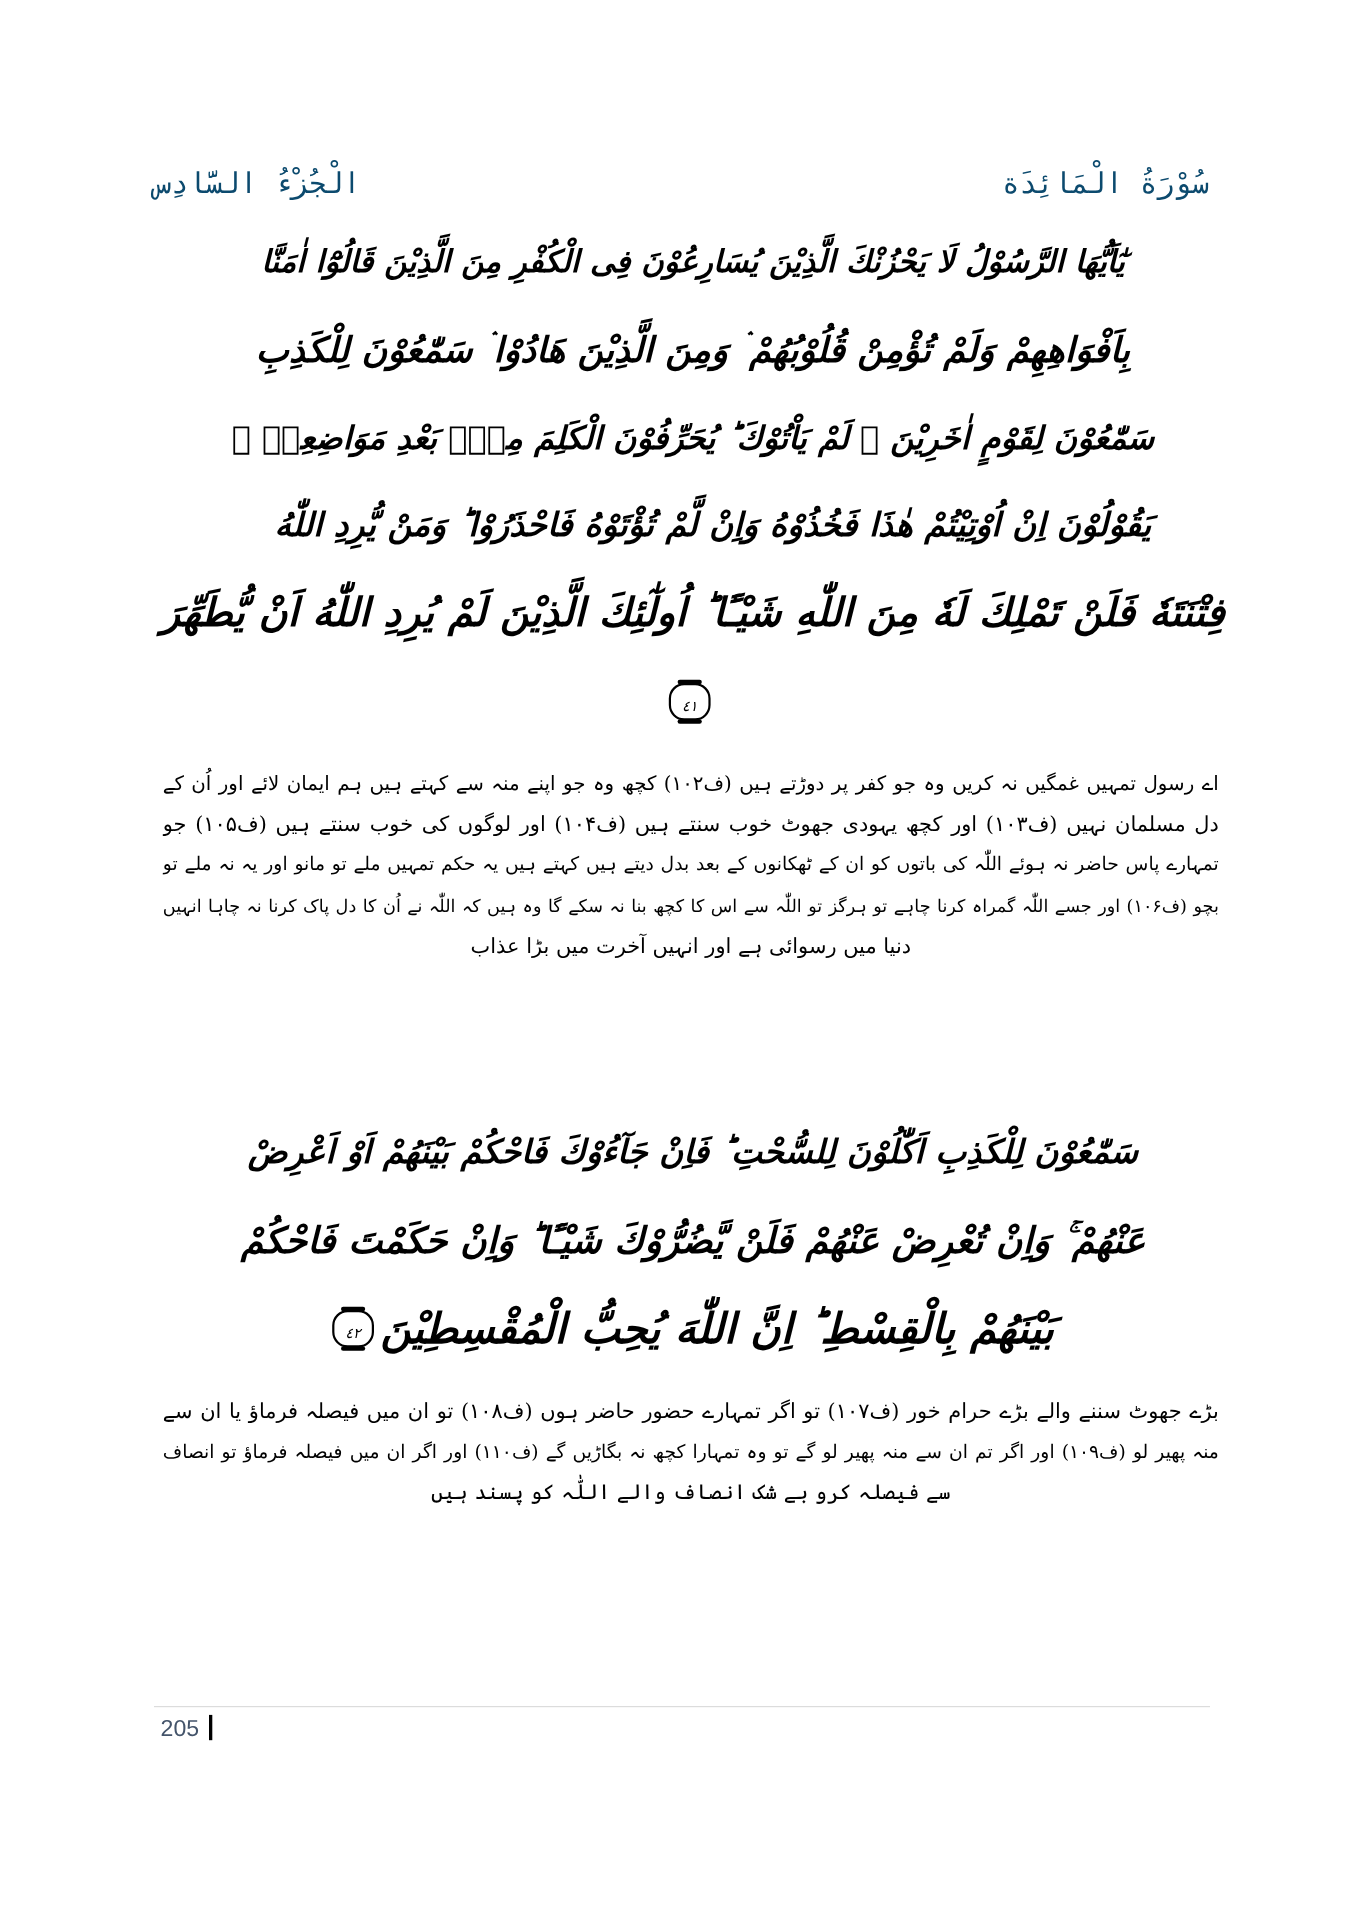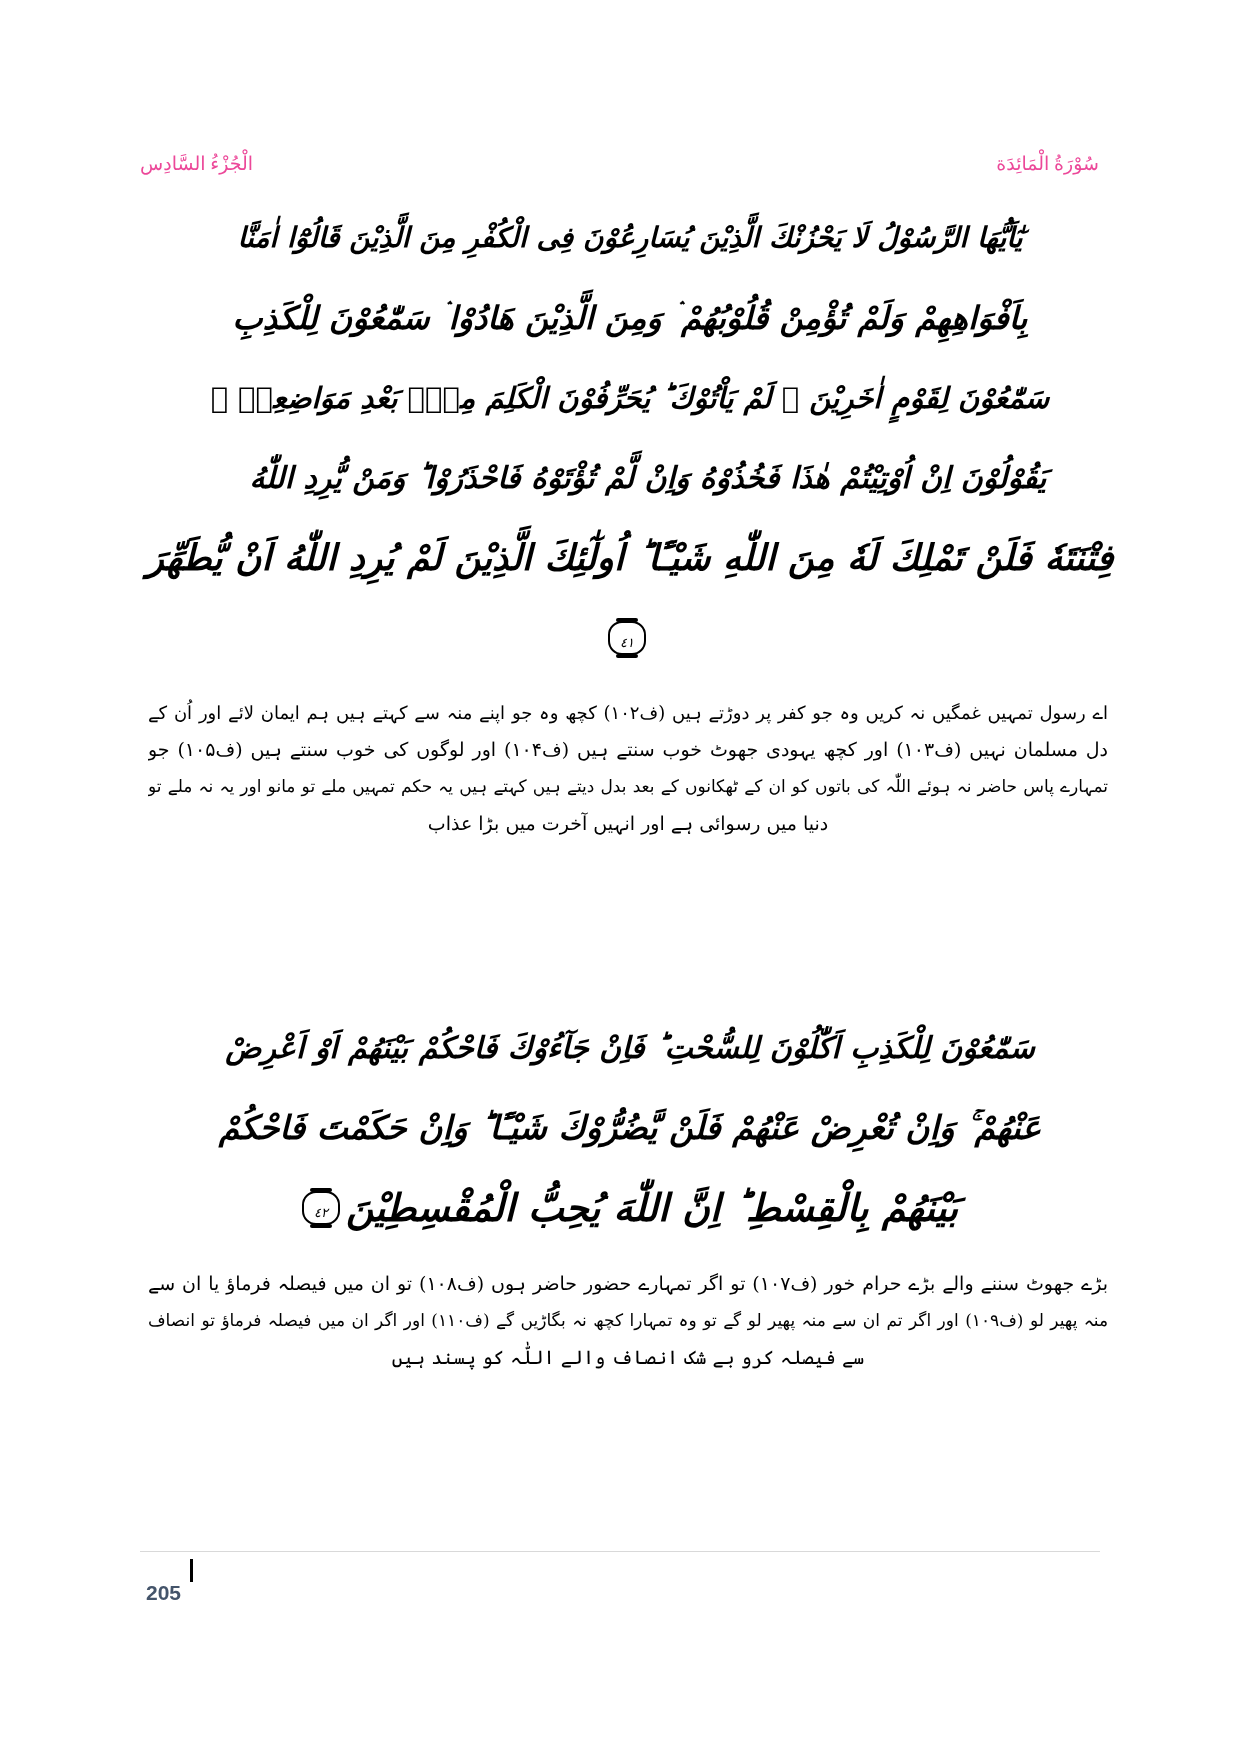--- a/index.html
+++ b/index.html
@@ -1,19 +1,19 @@
 <!DOCTYPE html>
 <html><head>
   <meta charset="utf-8">
   <style>
     html, body { margin: 0; padding: 0; background: #ffffff; }
     body { width: 1239px; height: 1754px; position: relative; overflow: hidden; color: #111; }
     .page { position: absolute; left: 0; top: 0; width: 1239px; height: 1754px; }
 
-    .running-head { position: absolute; top: 152px; font-family: Liberation Serif, serif; font-size: 19px; color: #ec4899; direction: rtl; letter-spacing: 1px; }
+    .running-head { position: absolute; top: 152px; font-family: Liberation Mono, monospace; font-size: 26px; color: #0c4a6e; direction: rtl; letter-spacing: 1px; }
     .head-right { right: 140px; text-align: right; }
     .head-left { left: 140px; }
 
     .arabic-block { position: absolute; left: 150px; width: 960px; direction: rtl; text-align: center; }
     .ayah-line { font-family: "DejaVu Sans", sans-serif; font-weight: bold; font-size: 38px; line-height: 40px; height: 80px; display: flex; align-items: center; justify-content: center; white-space: nowrap; color: #000; }
     .ayah-line span { display: inline-block; font-style: italic; }
     .ayah-mark { display: inline-flex; align-items: center; justify-content: center; width: 34px; height: 30px; margin-right: 6px; border: 2px solid #000; border-radius: 14px; font-size: 13px; font-weight: normal; background: #fff; position: relative; }
     .ayah-mark::before, .ayah-mark::after { content: ""; position: absolute; left: 6px; right: 6px; height: 4px; background: #000; border-radius: 2px; }
     .ayah-mark::before { top: -5px; }
     .ayah-mark::after { bottom: -5px; }
@@ -21,21 +21,21 @@
     .block-1 { top: 198px; }
     .block-2 { top: 1008px; }
 
     .translation { position: absolute; left: 148px; width: 960px; direction: rtl; font-family: "DejaVu Serif", serif; font-size: 19px; color: #000; }
     .translation .tline { height: 37px; line-height: 37px; white-space: nowrap; text-align: justify; text-align-last: justify; overflow: hidden; }
     .translation .tline.last { text-align: center; text-align-last: center; }
     .trans-1 { top: 694px; }
     .trans-2 { top: 1265px; }
 
     .footer-rule { position: absolute; left: 140px; top: 1551px; width: 960px; height: 1px; background: #d9d9d9; }
-    .page-number { position: absolute; left: 146px; top: 1560px; font-family: "Liberation Sans", sans-serif; font-weight: bold; font-size: 21px; color: #44546a; margin-top: 21px; }
+    .page-number { position: absolute; left: 146px; top: 1560px; font-family: "Liberation Sans", sans-serif; font-weight: normal; font-size: 21px; color: #44546a; }
     .page-sep { position: absolute; left: 190px; top: 1559px; width: 3px; height: 23px; background: #000; }
   </style>
 </head>
 <body>
 
 <div class="page">
 
   <div class="running-head head-right">سُوْرَةُ الْمَائِدَة</div>
   <div class="running-head head-left">الْجُزْءُ السَّادِس</div>
 
@@ -57,20 +57,21 @@
       </div>
     <div class="ayah-line" style="font-size: 33px;">
       <span class="ayah-mark">٤١</span>
     </div>
   </div>
 
   <div class="translation trans-1">
     <div class="tline" style="font-size: 18px;">اے رسول تمہیں غمگیں نہ کریں وہ جو کفر پر دوڑتے ہیں (ف۱۰۲) کچھ وہ جو اپنے منہ سے کہتے ہیں ہم ایمان لائے اور اُن کے</div>
     <div class="tline">دل مسلمان نہیں (ف۱۰۳) اور کچھ یہودی جھوٹ خوب سنتے ہیں (ف۱۰۴) اور لوگوں کی خوب سنتے ہیں (ف۱۰۵) جو</div>
     <div class="tline" style="font-size: 17px;">تمہارے پاس حاضر نہ ہوئے اللّٰہ کی باتوں کو ان کے ٹھکانوں کے بعد بدل دیتے ہیں کہتے ہیں یہ حکم تمہیں ملے تو مانو اور یہ نہ ملے تو</div>
+    <div class="tline" style="font-size: 16px;">بچو (ف۱۰۶) اور جسے اللّٰہ گمراہ کرنا چاہے تو ہرگز تو اللّٰہ سے اس کا کچھ بنا نہ سکے گا وہ ہیں کہ اللّٰہ نے اُن کا دل پاک کرنا نہ چاہا انہیں</div>
     <div class="tline last">دنیا میں رسوائی ہے اور انہیں آخرت میں بڑا عذاب</div>
   </div>
 
   <div class="arabic-block block-2">
     <div class="ayah-line" style="font-size: 30px;">
         <span>سَمّٰعُوْنَ لِلْكَذِبِ اَكّٰلُوْنَ لِلسُّحْتِ ؕ فَاِنْ جَآءُوْكَ فَاحْكُمْ بَيْنَهُمْ اَوْ اَعْرِضْ</span>
       </div>
     <div class="ayah-line" style="font-size: 33px;">
         <span>عَنْهُمْ ۚ وَاِنْ تُعْرِضْ عَنْهُمْ فَلَنْ يَّضُرُّوْكَ شَيْـًٔا ؕ وَاِنْ حَكَمْتَ فَاحْكُمْ</span>
       </div>

